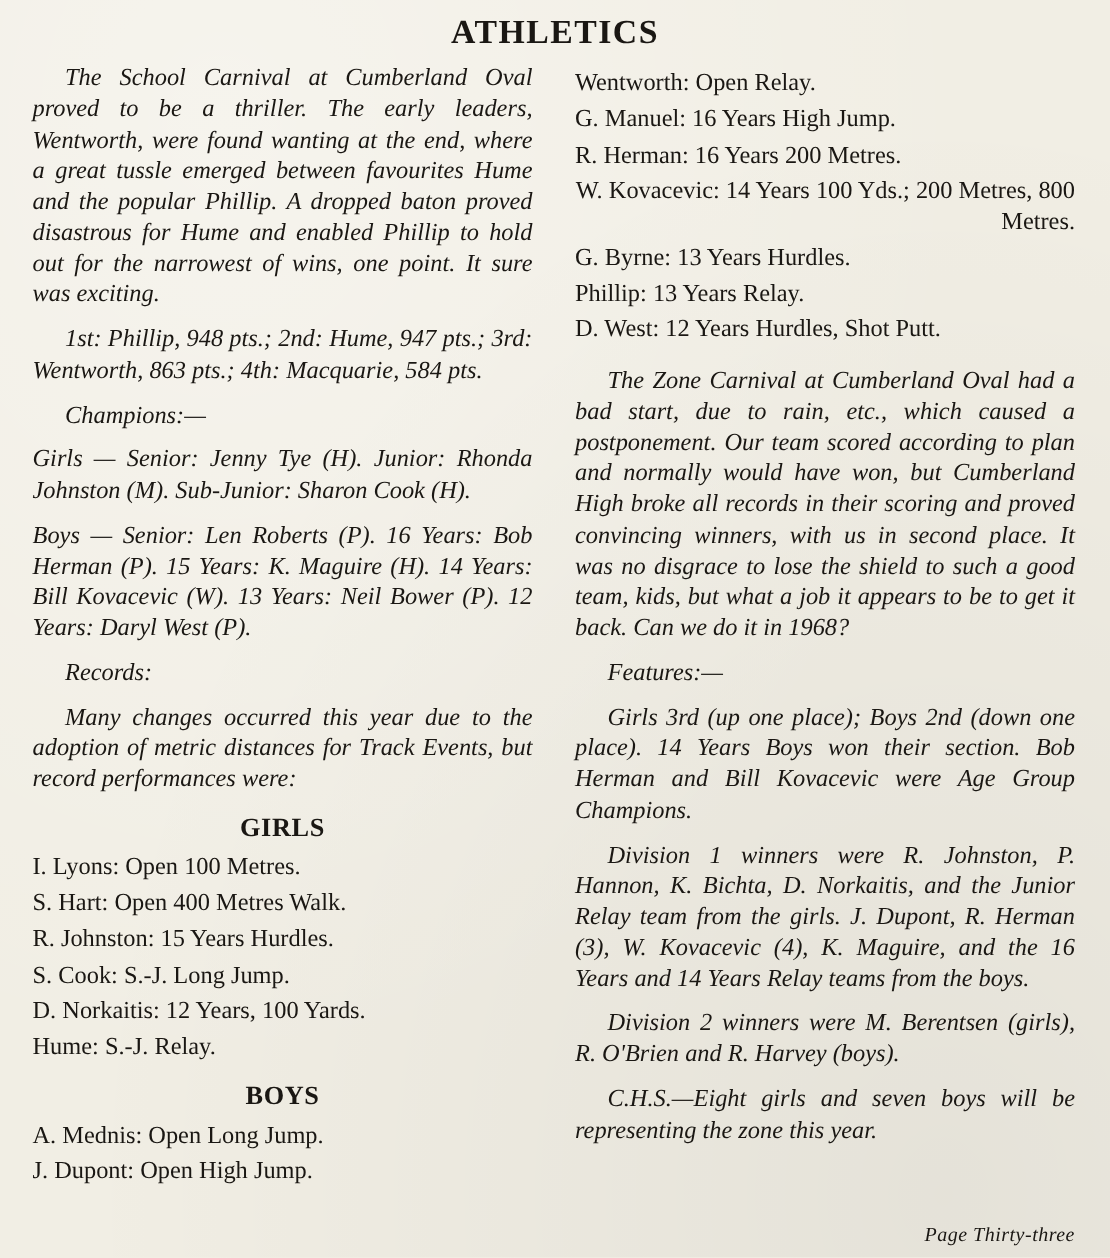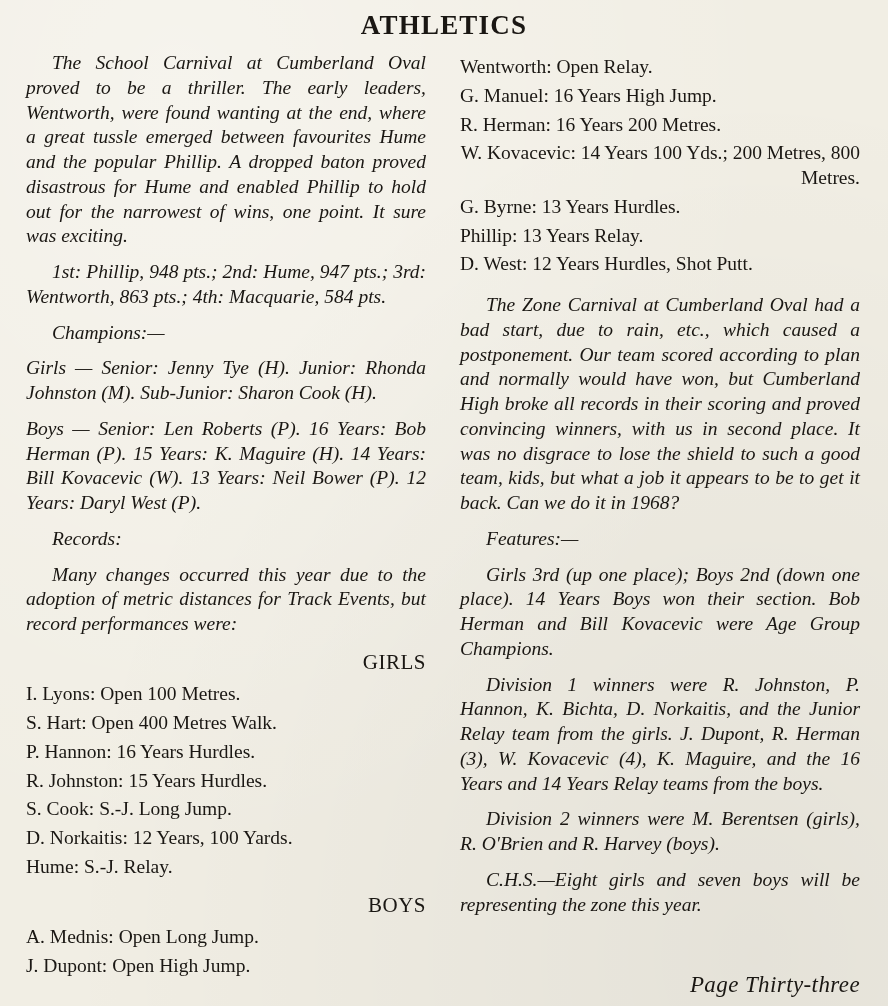--- a/index.html
+++ b/index.html
@@ -49,24 +49,25 @@
     text-justify: inter-word;
     font-style: italic;
   }
   p.indent {
     text-indent: 26px;
   }
   p.noindent {
     text-indent: 0;
   }
   .subhead {
-    text-align: right;
+    text-align: center;
     font-size: 21px;
     margin: 12px 0 7px 0;
     letter-spacing: 0.5px;
+    font-weight: bold;
   }
   ul.plain {
     list-style: none;
     margin: 0 0 10px 0;
     padding: 0;
   }
   ul.plain li {
     margin: 4px 0 1px 0;
     text-indent: 0;
     text-align: left;
@@ -74,21 +75,21 @@
   ul.plain li.hang {
     padding-left: 26px;
     text-indent: -26px;
     text-align: right;
   }
   .footer {
     position: absolute;
     right: 28px;
     bottom: 8px;
     font-style: italic;
-    font-size: 23px;
+    font-size: 16px;
     letter-spacing: 0.4px;
   }
   .gap {
     height: 6px;
   }
 </style>
 </head>
 <body>
 
 <div class="page">
@@ -103,21 +104,20 @@
       <p class="indent">Champions:—</p>
       <p class="noindent">Girls — Senior: Jenny Tye (H). Junior: Rhonda Johnston (M). Sub-Junior: Sharon Cook (H).</p>
       <p class="noindent">Boys — Senior: Len Roberts (P). 16 Years: Bob Herman (P). 15 Years: K. Maguire (H). 14 Years: Bill Kovacevic (W). 13 Years: Neil Bower (P). 12 Years: Daryl West (P).</p>
       <p class="indent">Records:</p>
       <p class="indent">Many changes occurred this year due to the adoption of metric distances for Track Events, but record performances were:</p>
 
       <div class="subhead">GIRLS</div>
       <ul class="plain">
         <li>I. Lyons: Open 100 Metres.</li>
         <li>S. Hart: Open 400 Metres Walk.</li>
-        <li>P. Hannon: 16 Years Hurdles.</li>
         <li>R. Johnston: 15 Years Hurdles.</li>
         <li>S. Cook: S.-J. Long Jump.</li>
         <li>D. Norkaitis: 12 Years, 100 Yards.</li>
         <li>Hume: S.-J. Relay.</li>
       </ul>
 
       <div class="subhead">BOYS</div>
       <ul class="plain">
         <li>A. Mednis: Open Long Jump.</li>
         <li>J. Dupont: Open High Jump.</li>

